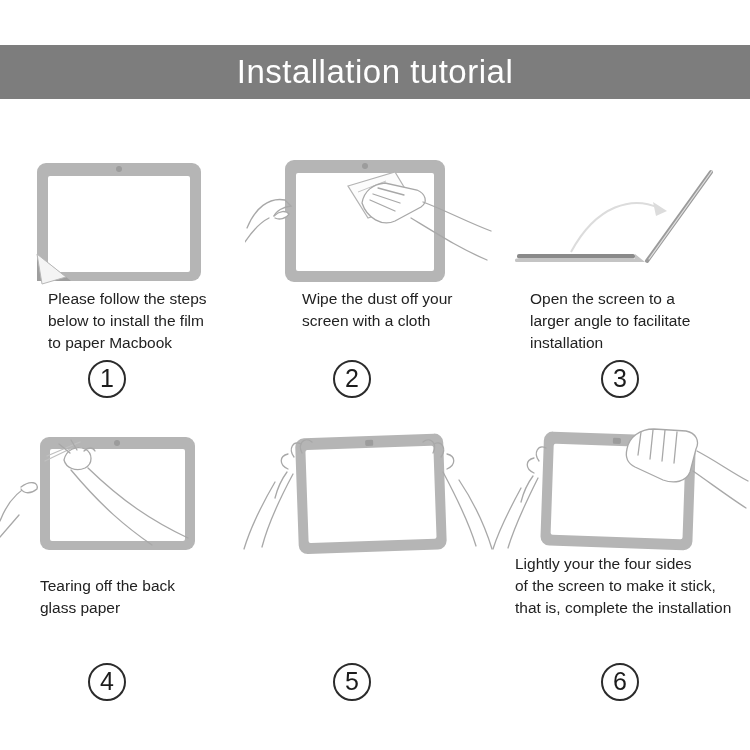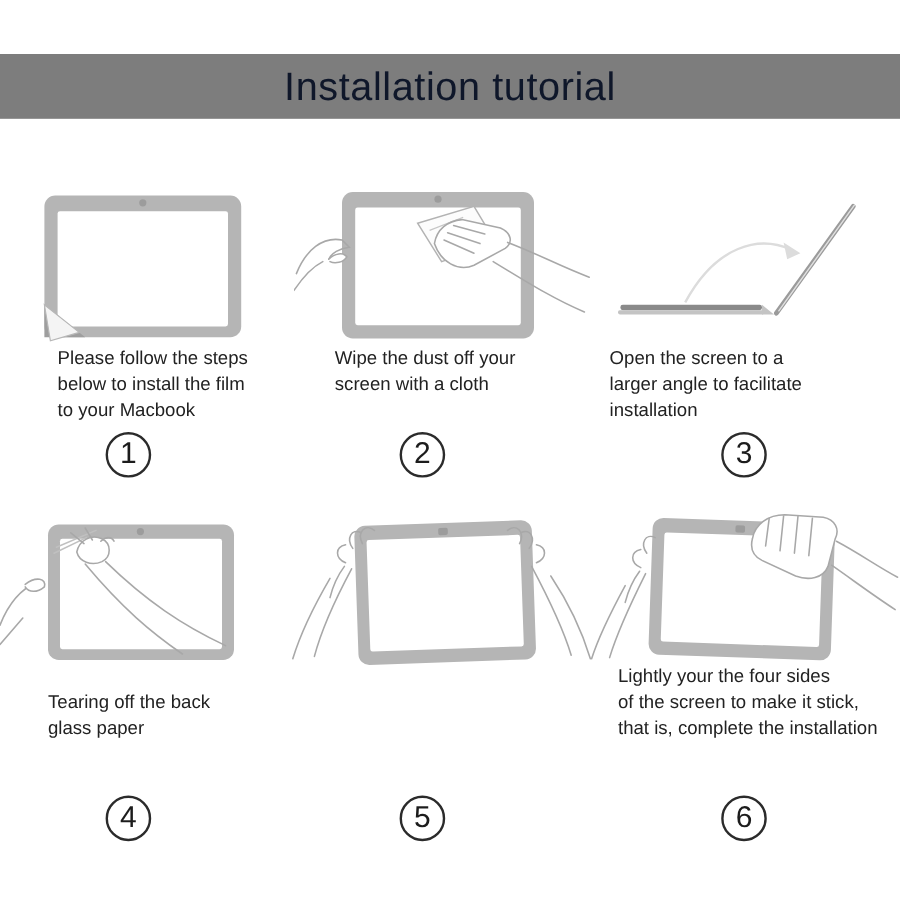--- a/index.html
+++ b/index.html
@@ -5,21 +5,21 @@
   html,body { margin:0; padding:0; background:#fff; }
   .page {
     position:relative; width:750px; height:750px; background:#ffffff;
     font-family:"Liberation Sans", sans-serif; overflow:hidden;
   }
   .header {
     position:absolute; left:0; top:45px; width:750px; height:54px;
     background:#7d7d7d; display:flex; align-items:center; justify-content:center;
   }
   .header-title {
-    color:#0f172a; font-size:33px; font-weight:400; letter-spacing:0.5px;
+    color:#ffffff; font-size:33px; font-weight:400; letter-spacing:0.5px;
   }
   .illus { position:absolute; margin:0; }
   .caption {
     position:absolute; margin:0; white-space:pre-line;
     font-size:15.5px; line-height:22px; color:#222222;
   }
   .badge {
     position:absolute; width:34px; height:34px; border:2px solid #2b2b2b;
     border-radius:50%; display:flex; align-items:center; justify-content:center;
     font-size:25px; color:#1c1c1c; background:#fff;
@@ -40,21 +40,21 @@
     <svg width="182" height="126" viewBox="0 0 182 126">
       <rect x="9" y="3" width="164" height="118" rx="9" fill="#b5b5b5"></rect>
       <rect x="20" y="16" width="142" height="96" rx="2" fill="#ffffff"></rect>
       <circle cx="91" cy="9" r="3" fill="#9c9c9c"></circle>
       <path d="M9,94 L43,121 L9,121 Z" fill="#9e9e9e"></path>
       <path d="M9,94 L38,117 L14,124 Z" fill="#f4f4f4" stroke="#b7b7b7" stroke-width="1"></path>
     </svg>
   </figure>
   <p class="caption" style="left:48px; top:288px; width:185px;">Please follow the steps
 below to install the film
-to your Macbook</p>
+to paper Macbook</p>
   <div class="badge" style="left:88px; top:360px;">
       <span>1</span>
     </div>
 
   <figure class="illus" style="left:245px; top:150px;">
     <svg width="250" height="150" viewBox="0 0 250 150">
       <rect x="40" y="10" width="160" height="122" rx="9" fill="#b5b5b5"></rect>
       <rect x="51" y="23" width="138" height="98" rx="2" fill="#ffffff"></rect>
       <circle cx="120" cy="16" r="3" fill="#9c9c9c"></circle>
 
@@ -70,41 +70,41 @@
       <g stroke="#a8a8a8" stroke-width="1.3" fill="#ffffff" stroke-linecap="round">
         <path d="M117,53 C119,41 128,34 140,33 L172,40 C181,44 183,52 176,57 L150,71 C137,77 122,68 117,53 Z"></path>
         <path d="M133,38 L159,45" fill="none"></path>
         <path d="M128,44 L155,53" fill="none"></path>
         <path d="M125,50 L150,61" fill="none"></path>
         <path d="M178,52 C202,61 222,72 246,81" fill="none"></path>
         <path d="M166,68 C194,85 216,99 242,110" fill="none"></path>
       </g>
     </svg>
   </figure>
-  <p class="caption" style="left:279px; top:288px; width:195px;">Wipe the dust off your
+  <p class="caption" style="left:302px; top:288px; width:195px;">Wipe the dust off your
 screen with a cloth</p>
   <div class="badge" style="left:333px; top:360px;">
       <span>2</span>
     </div>
 
   <figure class="illus" style="left:505px; top:160px;">
     <svg width="240" height="120" viewBox="0 0 240 120">
 
       <path d="M66,92 C92,44 128,36 154,48" stroke="#dcdcdc" stroke-width="2" fill="none"></path>
       <polygon points="162,51 148,42 151,56" fill="#dcdcdc"></polygon>
 
       <rect x="12" y="94" width="118" height="4.5" rx="2" fill="#8a8a8a"></rect>
       <rect x="10" y="98.5" width="122" height="3.5" rx="1.5" fill="#c4c4c4"></rect>
       <polygon points="130,94 140,102 130,102" fill="#c4c4c4"></polygon>
 
       <path d="M142,101 L206,12" stroke="#9b9b9b" stroke-width="4" stroke-linecap="round" fill="none"></path>
       <path d="M144,99 L207,11" stroke="#e0e0e0" stroke-width="1.2" stroke-linecap="round" fill="none"></path>
     </svg>
   </figure>
-  <p class="caption" style="left:508px; top:288px; width:200px;">Open the screen to a
+  <p class="caption" style="left:530px; top:288px; width:200px;">Open the screen to a
 larger angle to facilitate
 installation</p>
   <div class="badge" style="left:601px; top:360px;">
       <span>3</span>
     </div>
 
   <figure class="illus" style="left:0px; top:425px;">
     <svg width="245" height="150" viewBox="0 0 245 150">
       <rect x="40" y="12" width="155" height="113" rx="9" fill="#b5b5b5"></rect>
       <rect x="50" y="24" width="135" height="92" rx="2" fill="#ffffff"></rect>

